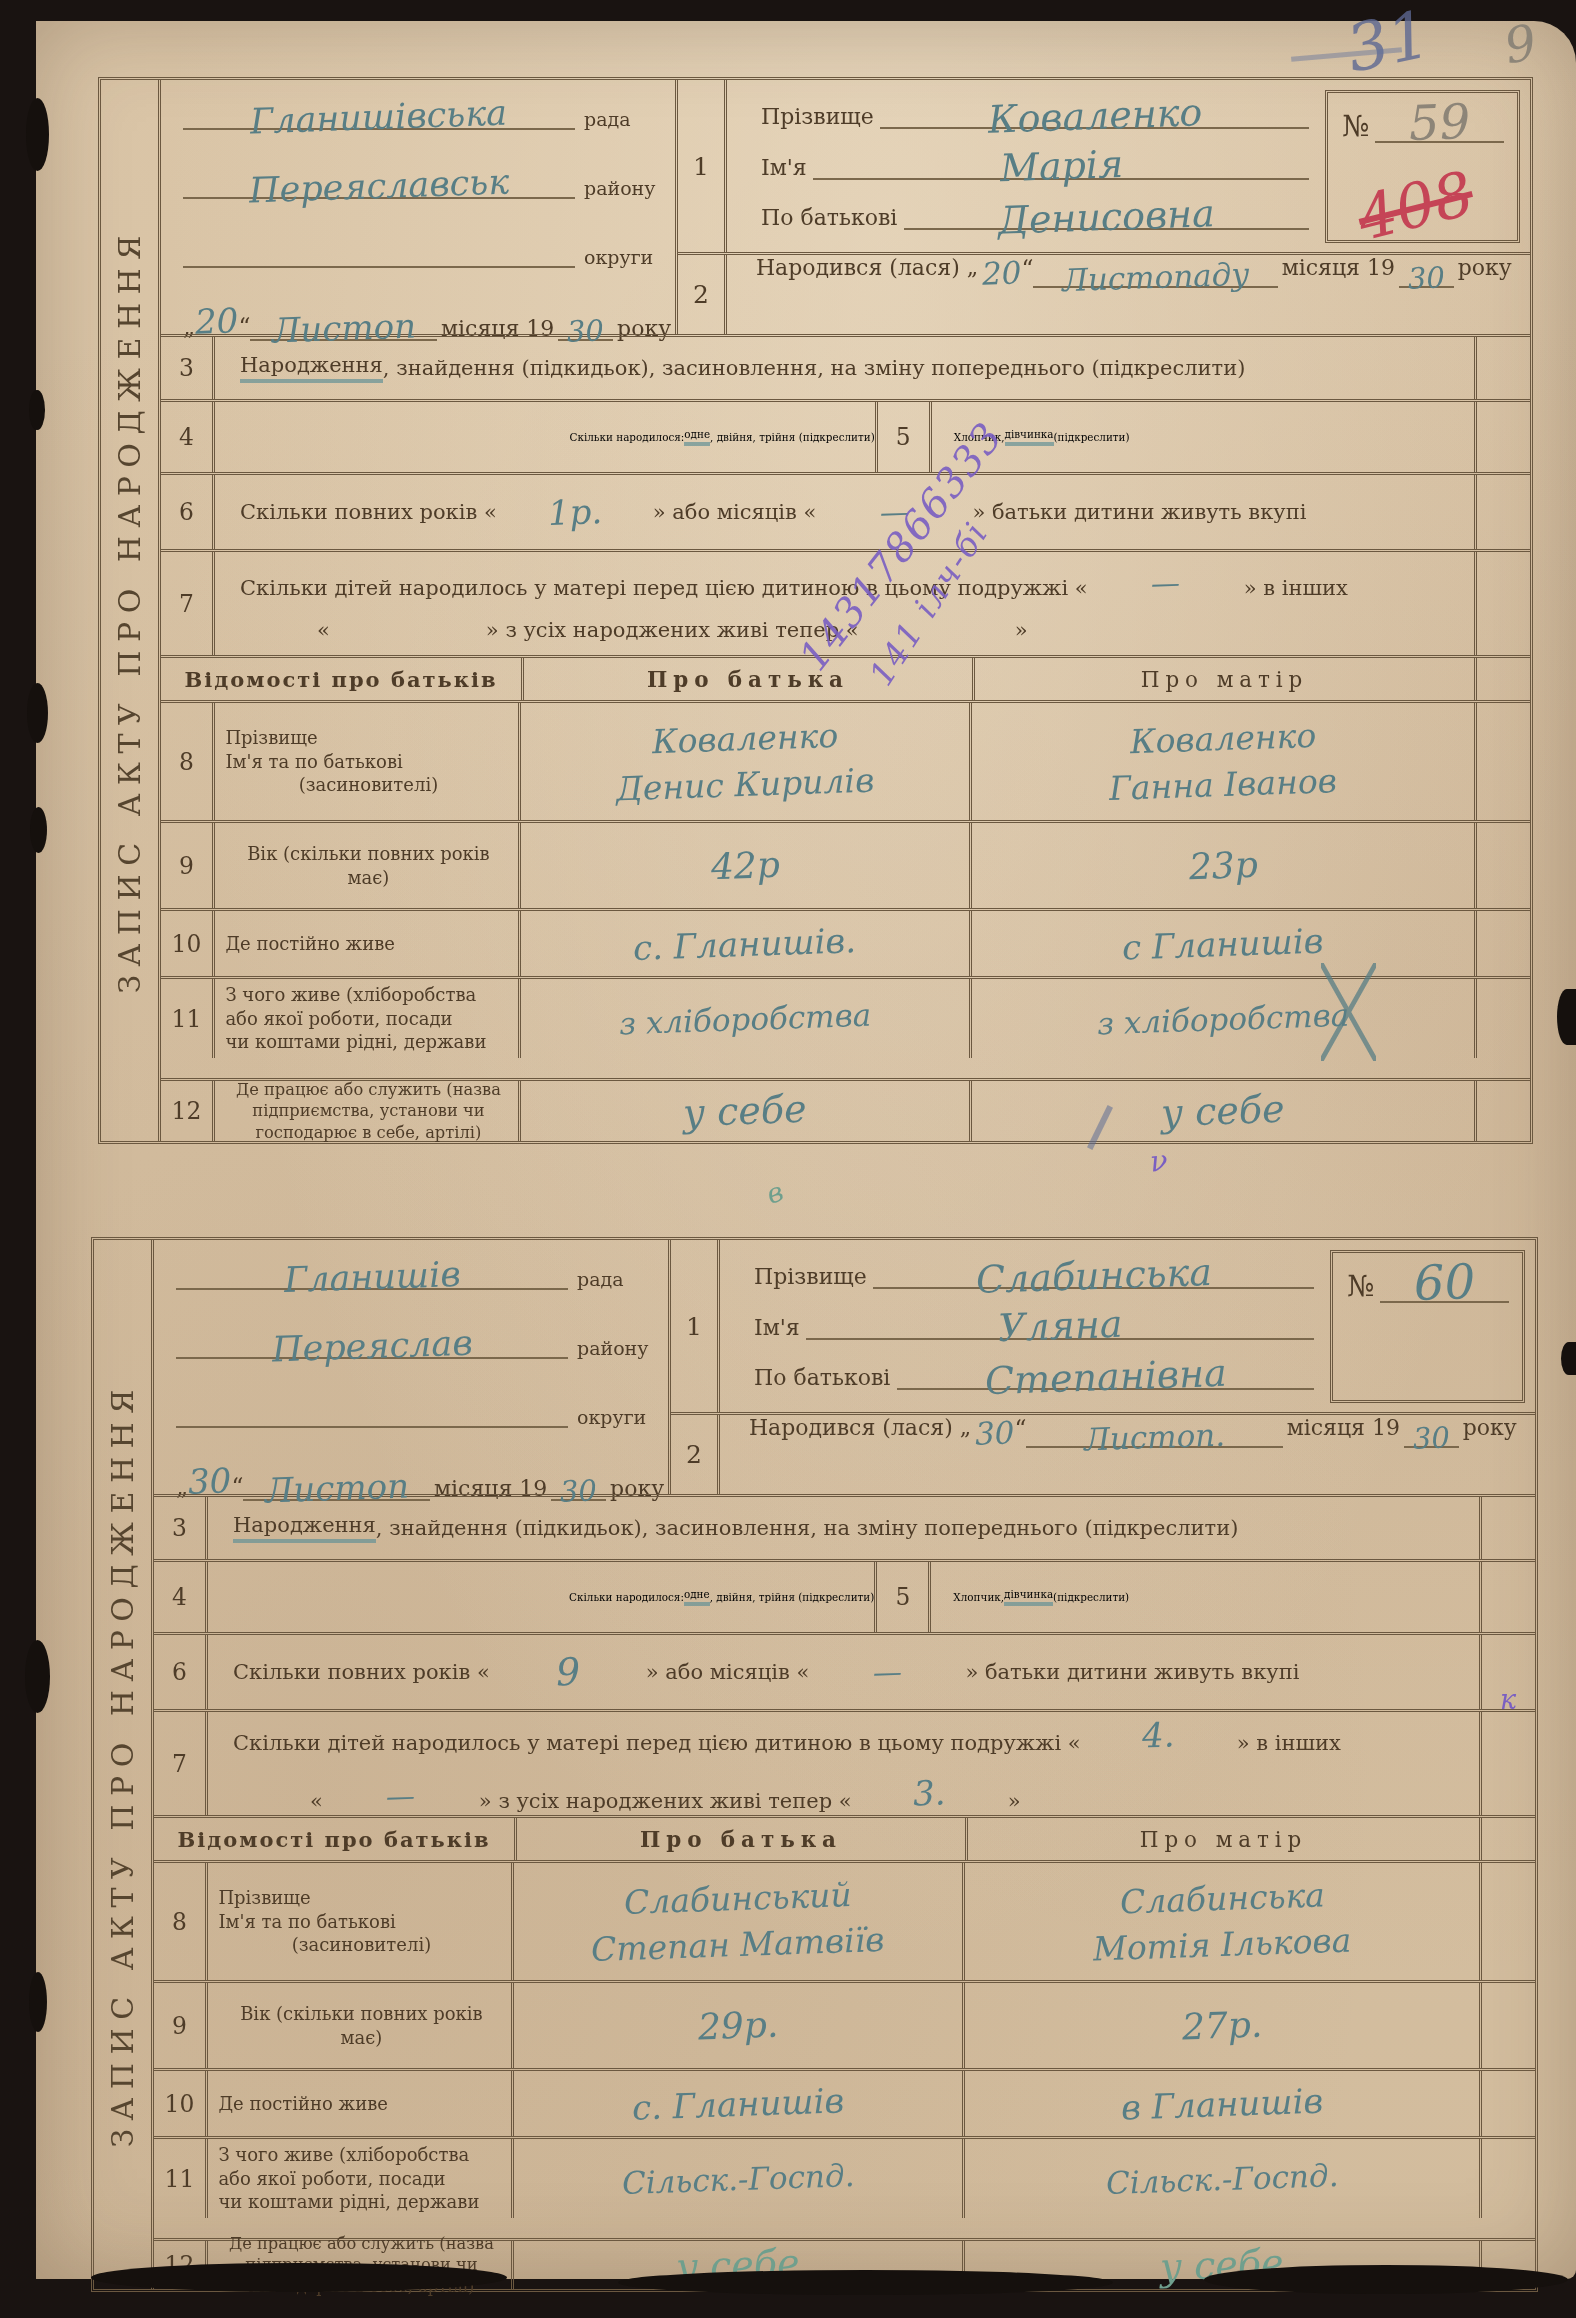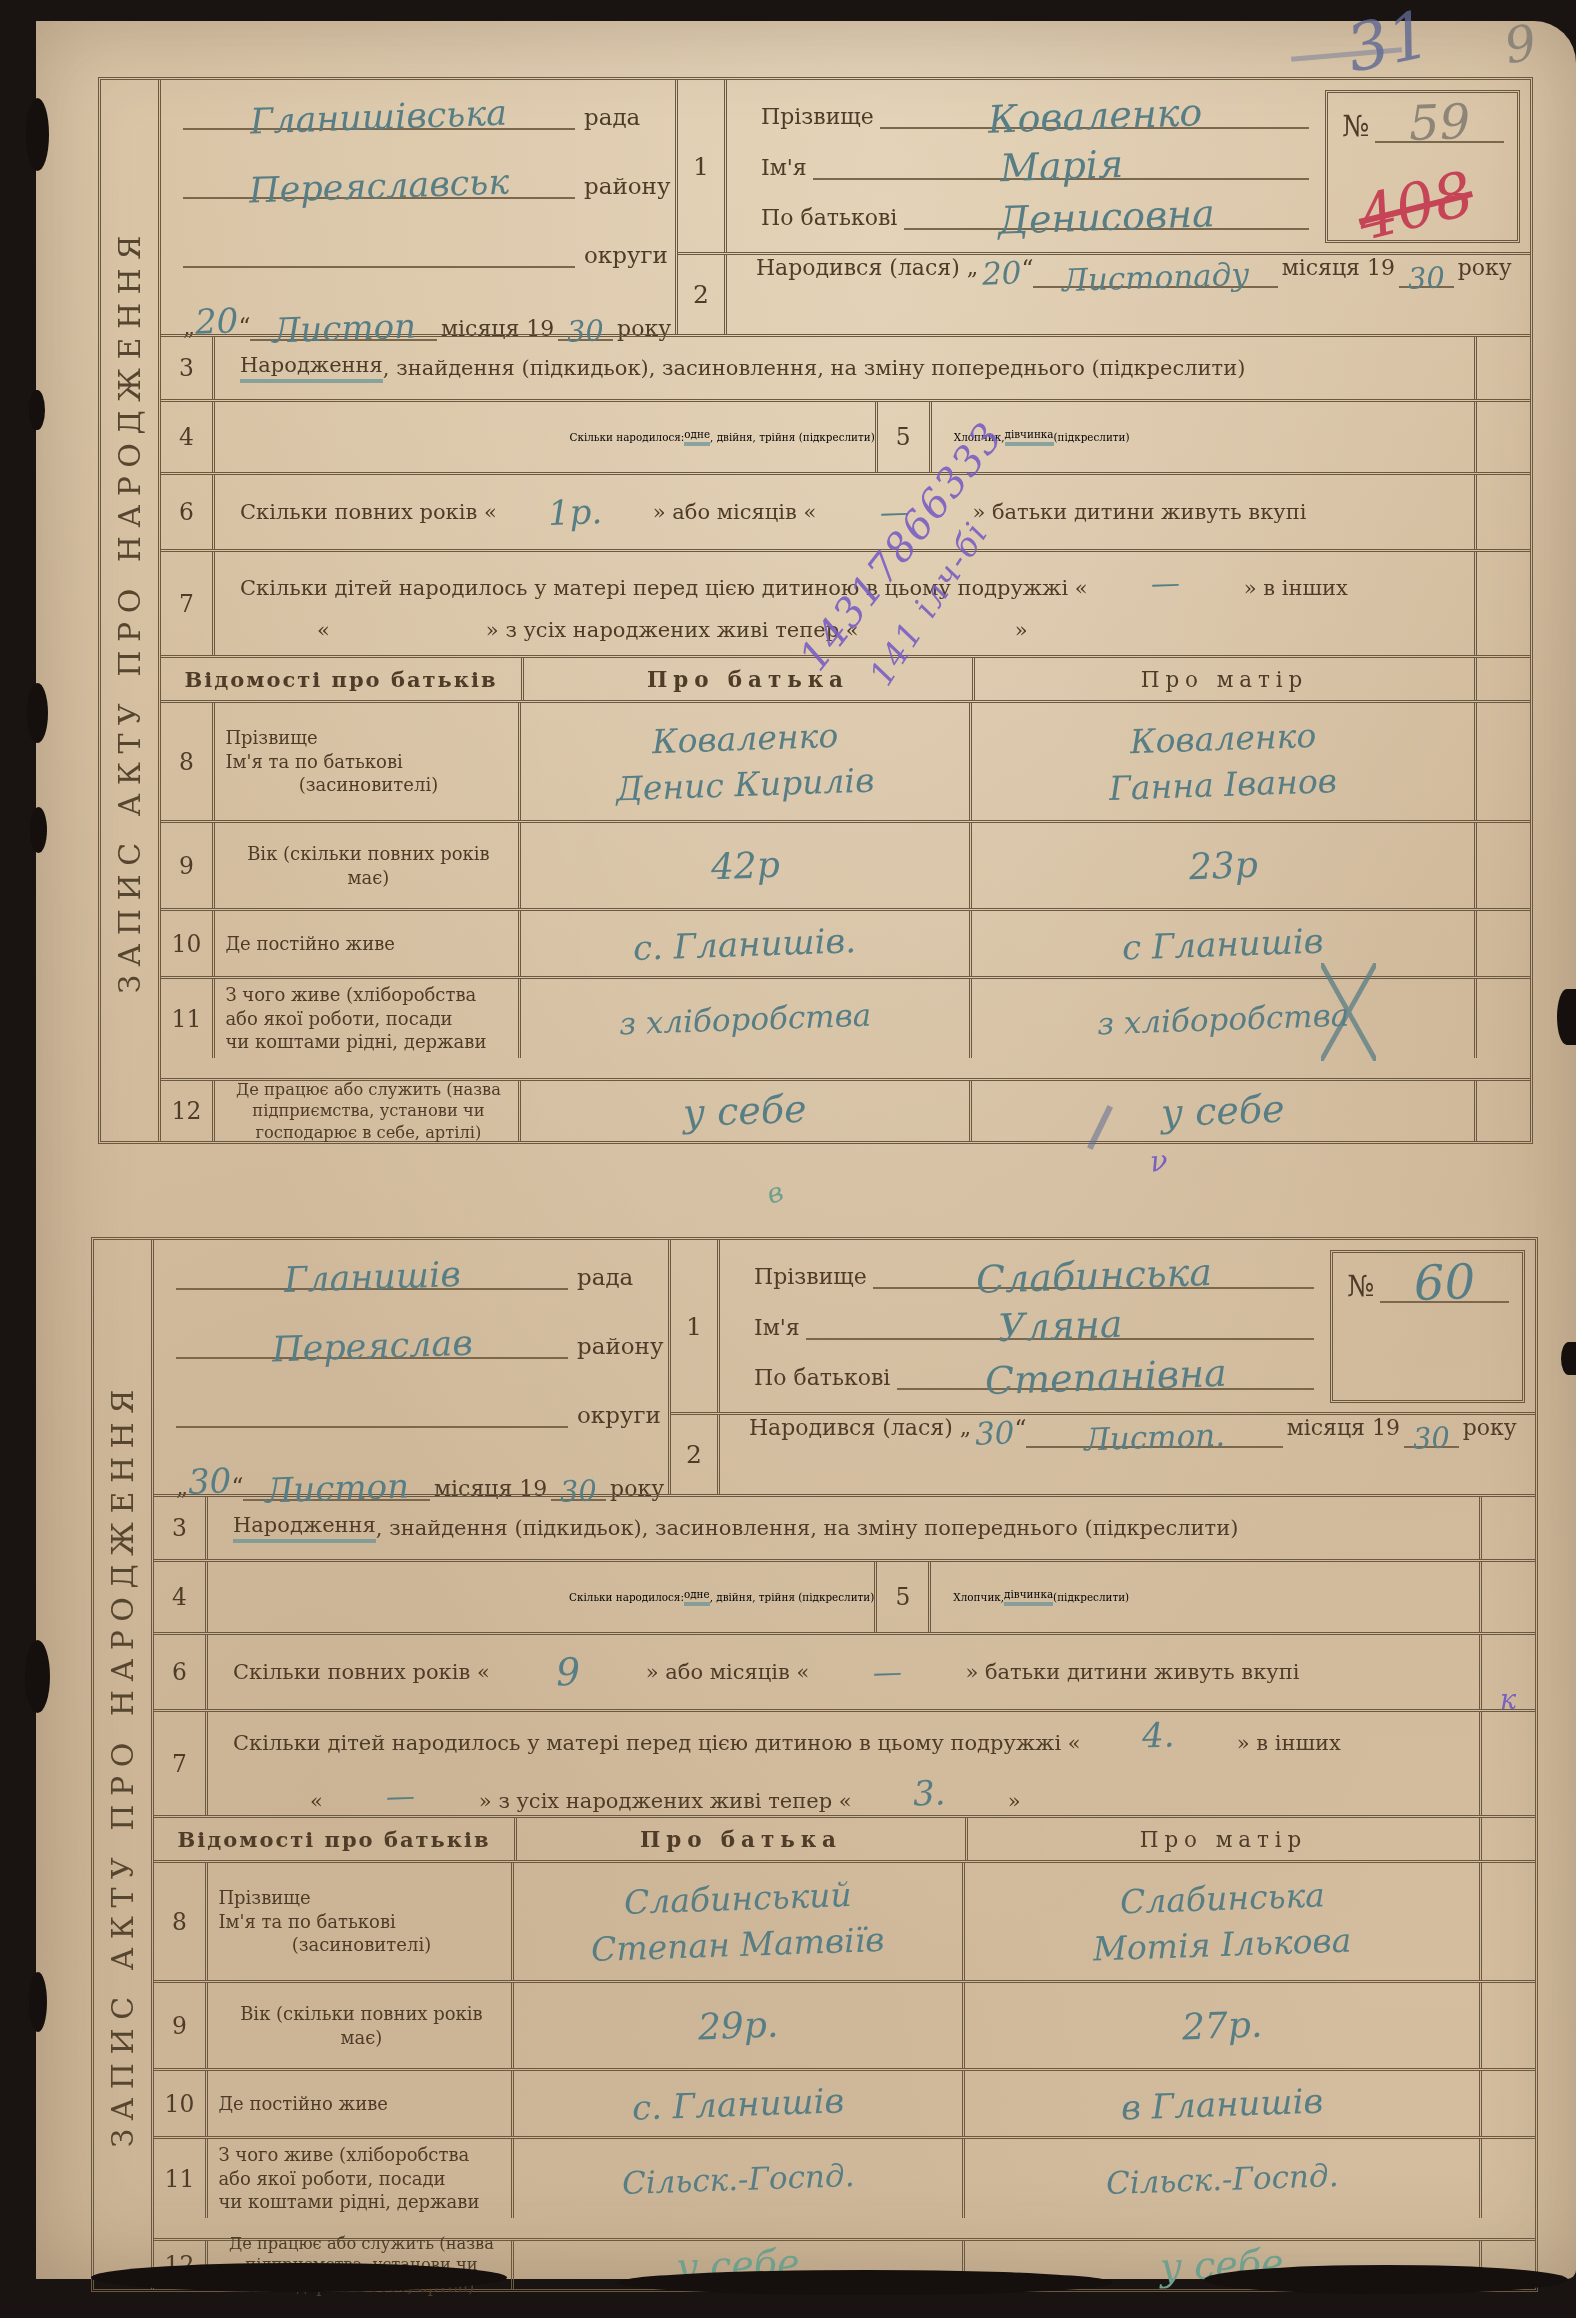--- a/index.html
+++ b/index.html
@@ -26,21 +26,21 @@
   .vstrip{width:57px;border-right:3.9px double #6b5840;display:flex;align-items:center;justify-content:center;}
   .vtxt{writing-mode:vertical-rl;transform:rotate(180deg);font-size:30px;letter-spacing:8.5px;color:#56452f;white-space:nowrap;}
   .fmain{flex:1;display:flex;flex-direction:column;min-width:0;position:relative;}
   
   .tsec{height:254px;display:flex;}
   .lblk{width:514px;padding:0 0 0 22px;display:flex;flex-direction:column;box-sizing:border-box;}
   .lline{display:flex;align-items:flex-end;}
   .ll1{margin-top:17px}.ll2{margin-top:36px}.ll3{margin-top:36px}.ll4{margin-top:33px}
   .wl{flex:1;border-bottom:2px solid #7b684c;display:flex;justify-content:center;align-items:flex-end;height:31px;min-width:26px;}
   .wl .hw{margin-bottom:-9px;}
-  .sfx{width:91px;padding-left:9px;font-size:23px;color:#4e3c28;}
+  .sfx{width:91px;padding-left:9px;font-size:19px;color:#4e3c28;}
   .plb{font-size:22px;color:#4e3c28;white-space:nowrap;padding:0 3.9px;}
   .pq{font-size:23.4px;color:#4e3c28;}
   .wly{flex:0 0 55px;}
   .rpart{flex:1;display:flex;flex-direction:column;border-left:3.3px double #6b5840;min-width:0;}
   .r1{flex:1;display:flex;min-height:0;}
   .r2{height:79px;display:flex;border-top:3.3px double #6b5840;}
   .numc{width:46px;border-right:3.3px double #6b5840;display:flex;align-items:center;justify-content:center;font-size:25px;color:#4e3c28;flex:none;}
   .fields{flex:1;padding:14.3px 11.7px 0 34px;display:flex;flex-direction:column;gap:15.6px;min-width:0;}
   .frow{display:flex;align-items:flex-end;}
   .flabel{font-size:22px;color:#4e3c28;white-space:nowrap;padding-right:6.5px;}

